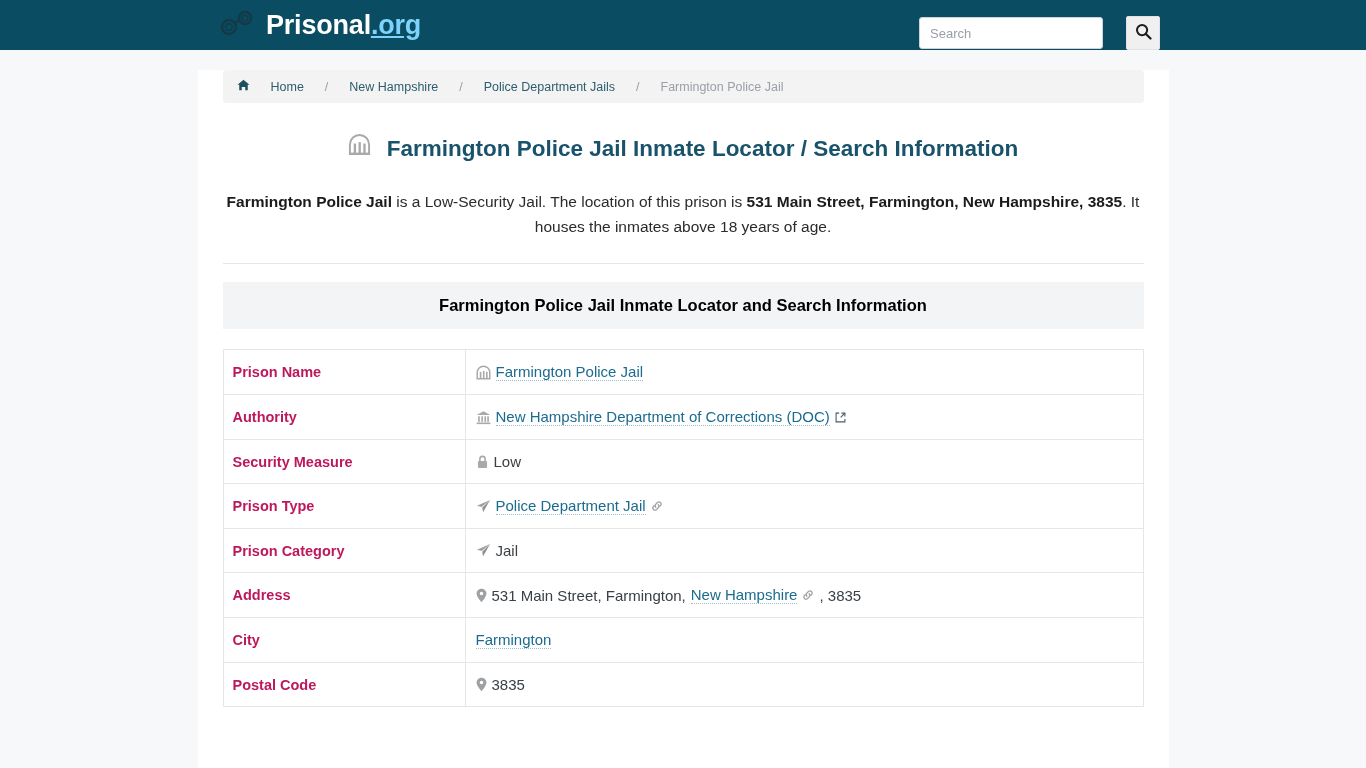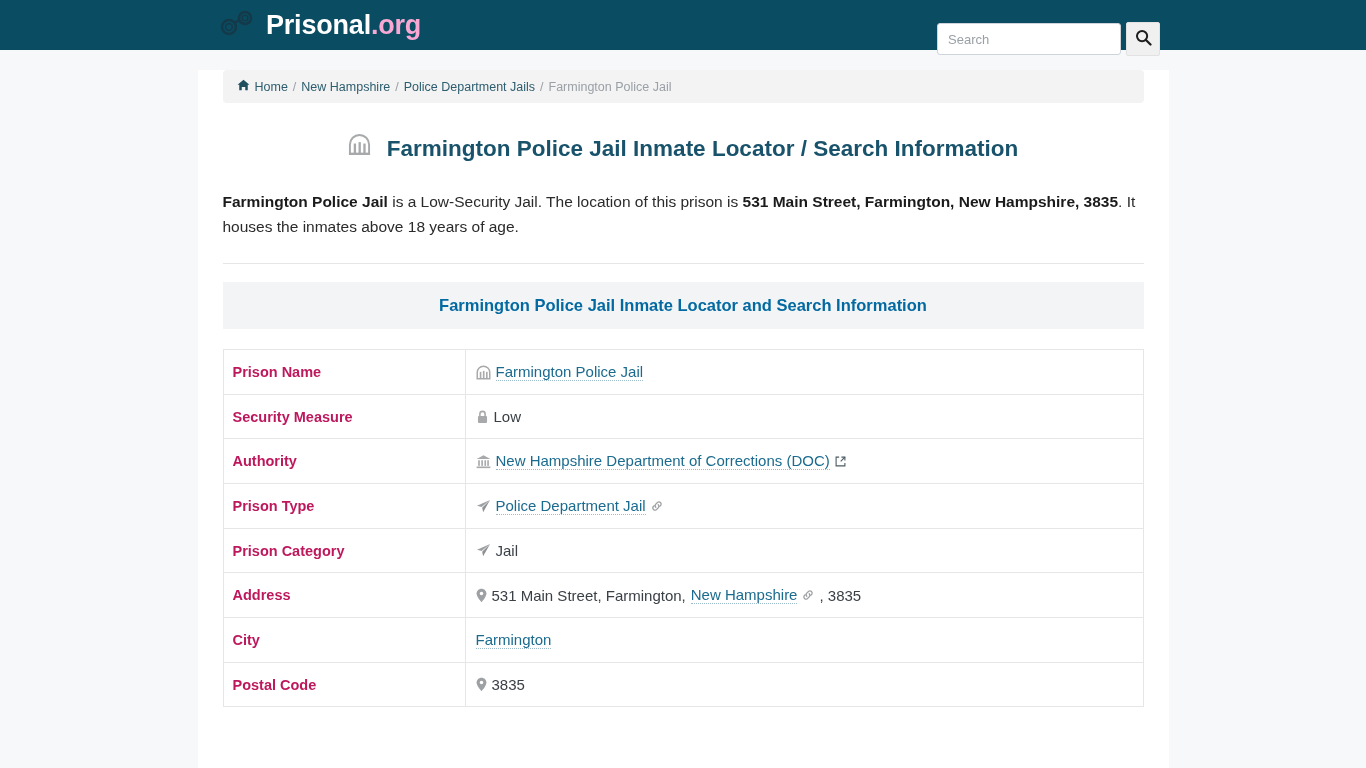--- a/index.html
+++ b/index.html
@@ -27,29 +27,29 @@
     text-decoration: none;
   }
   .cuffs-icon { display: block; }
   .brand-text {
     font-size: 27px;
     font-weight: bold;
     letter-spacing: -0.2px;
     color: #ffffff;
     white-space: nowrap;
   }
-  .brand-text .tld { color: #f9a8d4; font-weight: bold; }
+  .brand-text .tld { color: #7dd3fc; font-weight: bold; text-decoration: underline; }
 
   .search-wrap {
     position: absolute;
     right: 206px;
-    top: 23px;
+    top: 17px;
     display: flex;
     align-items: stretch;
-    gap: 5px;
+    gap: 23px;
     justify-content: flex-end;
   }
   .search-input {
     width: 184px;
     height: 32px;
     border: 1px solid #ced4da;
     border-radius: 3px;
     padding: 0 10px;
     font-size: 13px;
     color: #495057;
@@ -82,21 +82,21 @@
   .breadcrumb {
     margin-top: 20px;
     background: #f3f3f3;
     border-radius: 4px;
     padding: 9px 14px;
     font-size: 12.5px;
     color: #6c757d;
     display: flex;
     align-items: center;
     flex-wrap: wrap;
-    gap: 0px;
+    gap: 16px;
   }
   .breadcrumb a {
     color: #2d5d6e;
     text-decoration: none;
   }
   .breadcrumb .sep { color: #9aa0a6; margin: 0 5px; }
   .breadcrumb .current { color: #9aa0a6; }
   .home-ico { margin-right: 5px; vertical-align: -2px; }
 
   
@@ -113,21 +113,21 @@
     gap: 16px;
   }
 
   
   .body-copy {
     margin-top: 27px;
     font-size: 15.5px;
     line-height: 1.58;
     color: #2b2b2b;
   }
-  .body-copy p { margin: 0 0 13px 0; }
+  .body-copy p { margin: 0 0 13px 0; text-align: center; }
   .body-copy p.spaced { margin-top: 20px; }
   .body-copy b { font-weight: bold; color: #1b1b1b; }
   a.xlink {
     color: #1b6b8f;
     text-decoration: none;
     border-bottom: 1px dotted #8fb4c4;
   }
 
   hr.divider {
     border: none;
@@ -135,21 +135,21 @@
     margin: 24px 0 0 0;
   }
 
   
   .table-band {
     background: #f3f4f5;
     text-align: center;
     padding: 14px 10px;
     font-size: 16.5px;
     font-weight: bold;
-    color: #0369a1;
+    color: #000000;
     margin-top: 18px;
   }
 
   
   table.info {
     width: 100%;
     border-collapse: collapse;
     margin-top: 20px;
     font-size: 15px;
   }
@@ -266,35 +266,20 @@
                   <rect x="11" y="9.5" width="2.6" height="12.5" fill="#a7a9ab"></rect>
                   <rect x="16" y="11" width="2.6" height="11" fill="#a7a9ab"></rect>
                 </svg>
               </span>
               <a class="tlink" href="#">Farmington Police Jail</a>
             </span>
           </td>
         </tr>
 
         <tr>
-          <th>Security Measure</th>
-          <td>
-            <span class="cell-in">
-              <span class="ico">
-                <svg width="13" height="14" viewBox="0 0 14 16">
-                  <path d="M4 7 V4.6 A3 3 0 0 1 10 4.6 V7" fill="none" stroke="#a7a9ab" stroke-width="1.8"></path>
-                  <rect x="1.8" y="6.8" width="10.4" height="8" rx="1.2" fill="#a7a9ab"></rect>
-                </svg>
-              </span>
-              <span class="txt">Low</span>
-            </span>
-          </td>
-        </tr>
-
-        <tr>
           <th>Authority</th>
           <td>
             <span class="cell-in">
               <span class="ico">
                 <svg width="15" height="15" viewBox="0 0 24 24">
                   <path d="M12 2 L23 8 H1 Z" fill="#a7a9ab"></path>
                   <rect x="3.5" y="10" width="2.6" height="9" fill="#a7a9ab"></rect>
                   <rect x="8.5" y="10" width="2.6" height="9" fill="#a7a9ab"></rect>
                   <rect x="13.5" y="10" width="2.6" height="9" fill="#a7a9ab"></rect>
                   <rect x="18" y="10" width="2.6" height="9" fill="#a7a9ab"></rect>
@@ -307,20 +292,35 @@
                     <path d="M4.5 1.2 H1.2 V10.8 H10.8 V7.5" fill="none" stroke="#4d5b63" stroke-width="1.2"></path>
                     <path d="M7 1.2 H10.8 V5" fill="none" stroke="#4d5b63" stroke-width="1.2"></path>
                     <path d="M10.8 1.2 L6.2 5.8" stroke="#4d5b63" stroke-width="1.2"></path>
                   </svg>
               </span>
             </span>
           </td>
         </tr>
 
         <tr>
+          <th>Security Measure</th>
+          <td>
+            <span class="cell-in">
+              <span class="ico">
+                <svg width="13" height="14" viewBox="0 0 14 16">
+                  <path d="M4 7 V4.6 A3 3 0 0 1 10 4.6 V7" fill="none" stroke="#a7a9ab" stroke-width="1.8"></path>
+                  <rect x="1.8" y="6.8" width="10.4" height="8" rx="1.2" fill="#a7a9ab"></rect>
+                </svg>
+              </span>
+              <span class="txt">Low</span>
+            </span>
+          </td>
+        </tr>
+
+        <tr>
           <th>Prison Type</th>
           <td>
             <span class="cell-in">
               <span class="ico">
                 <svg width="15" height="15" viewBox="0 0 16 16">
                   <path d="M15 1 L1 7.2 L6 8.6 L15 1 Z" fill="#9ea1a4"></path>
                   <path d="M15 1 L6.6 9.2 L7.6 14 L15 1 Z" fill="#8d9094"></path>
                 </svg>
               </span>
               <a class="tlink" href="#">Police Department Jail</a>

